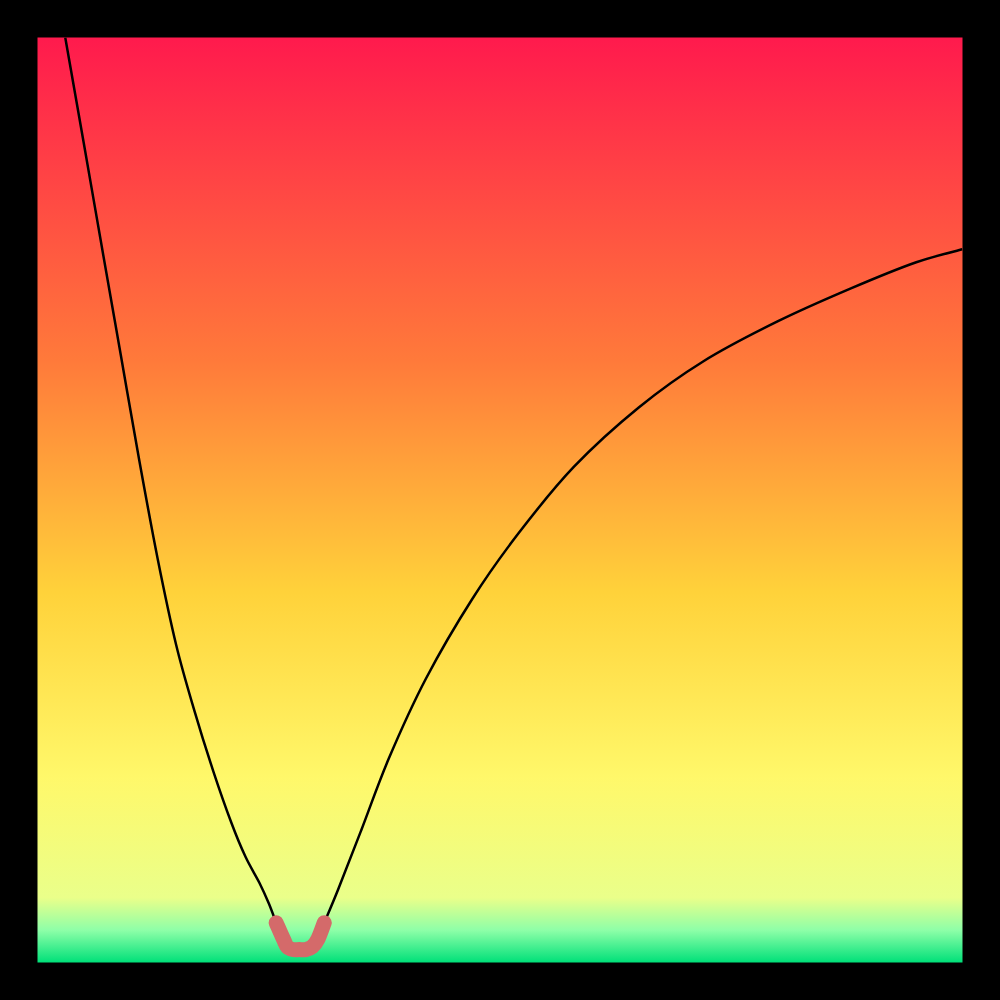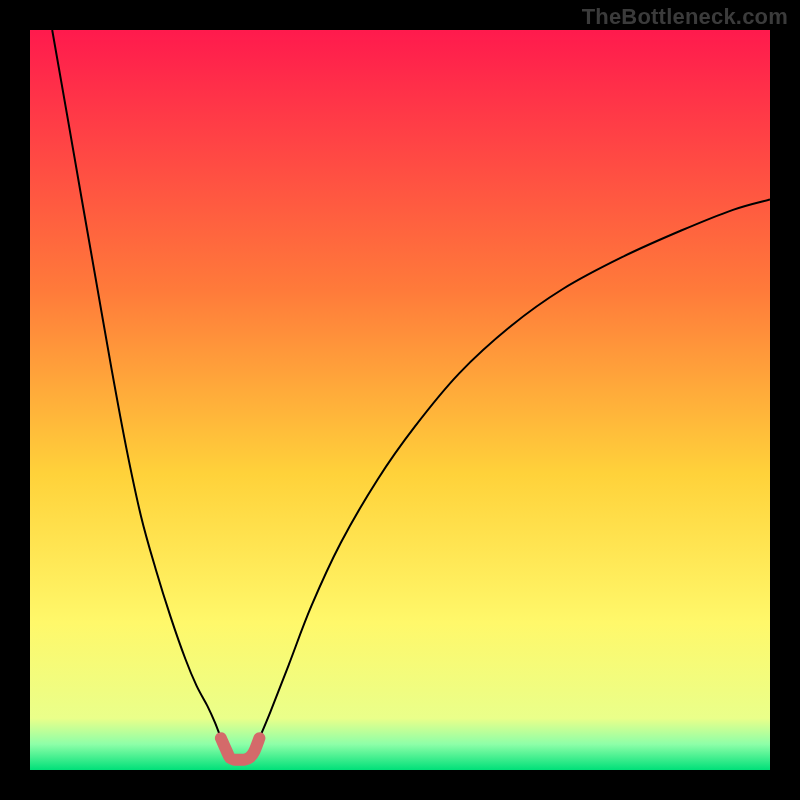--- a/index.html
+++ b/index.html
@@ -29,21 +29,20 @@
   }
   svg {
     position: absolute;
     inset: 0;
   }
 </style>
 </head>
 <body>
 
 <div class="frame">
-  <div class="watermark">TheBottleneck.com</div>
 
   <svg viewBox="0 0 800 800" preserveAspectRatio="none">
     <defs>
       <linearGradient id="bg-grad" x1="0" y1="0" x2="0" y2="1">
           <stop offset="0.00%" stop-color="#ff1a4d"></stop>
           <stop offset="35.00%" stop-color="#ff7a3a"></stop>
           <stop offset="60.00%" stop-color="#ffd23a"></stop>
           <stop offset="80.00%" stop-color="#fff86a"></stop>
           <stop offset="93.00%" stop-color="#eaff8a"></stop>
           <stop offset="96.50%" stop-color="#8effa8"></stop>

